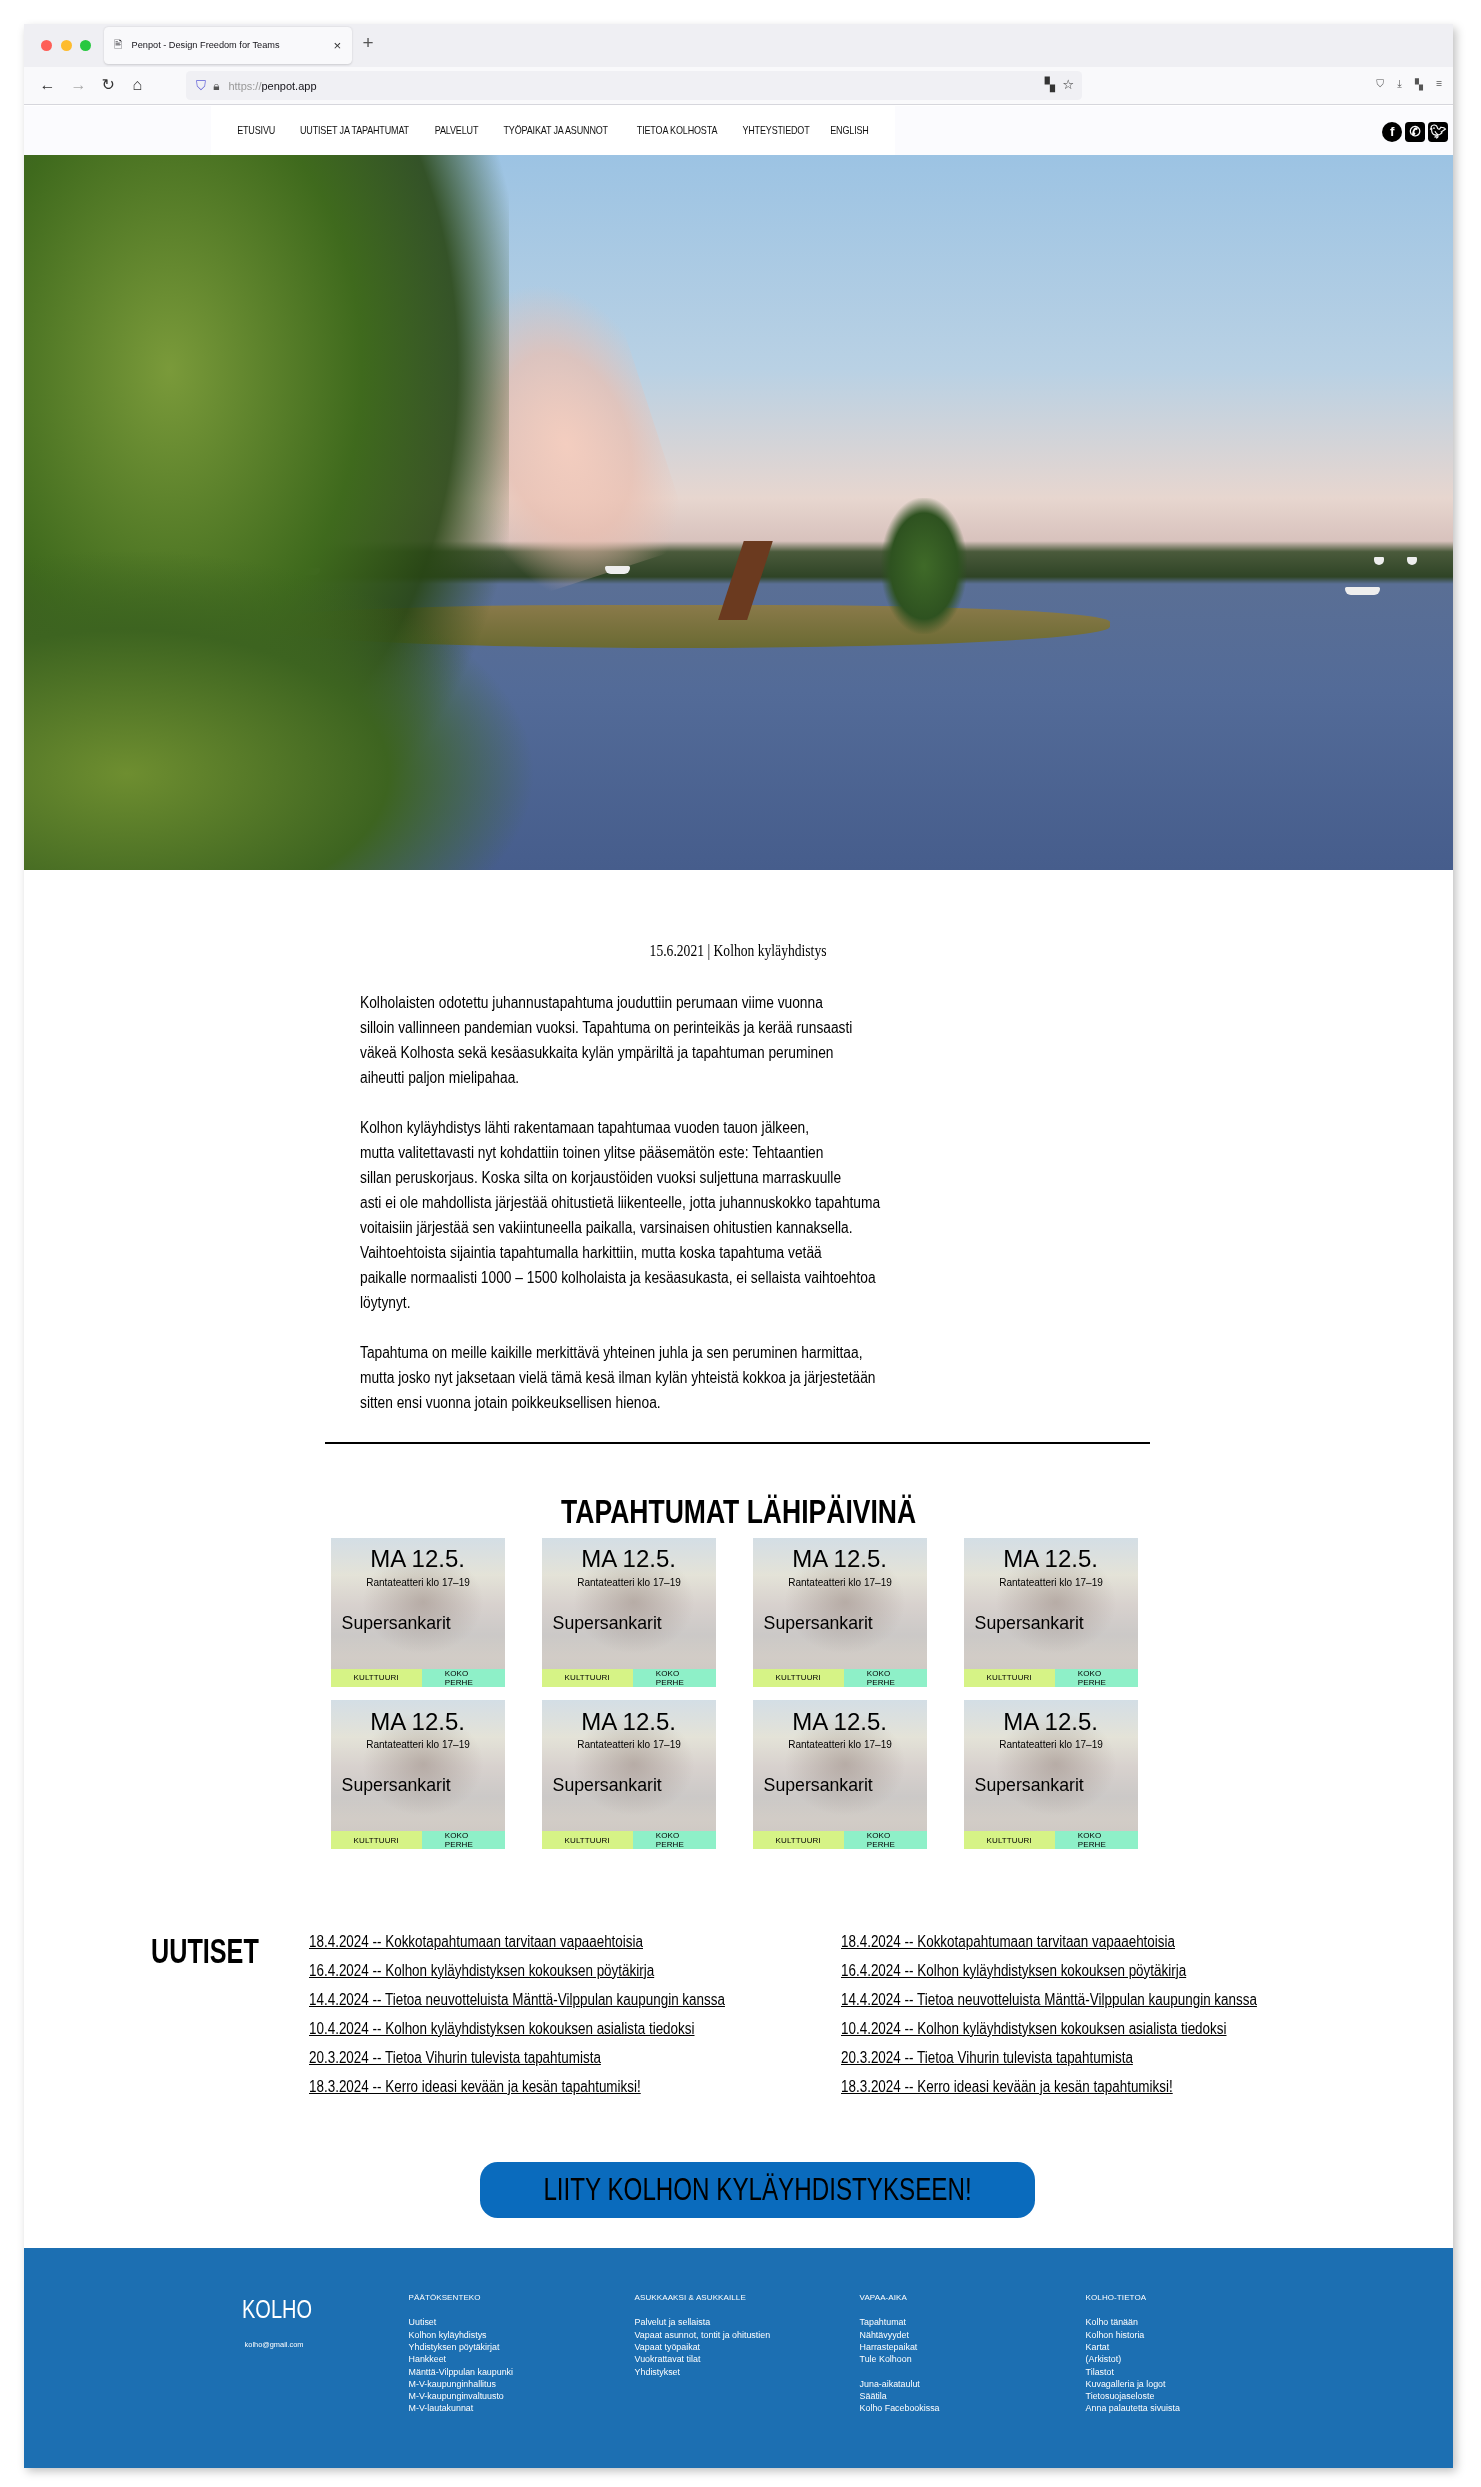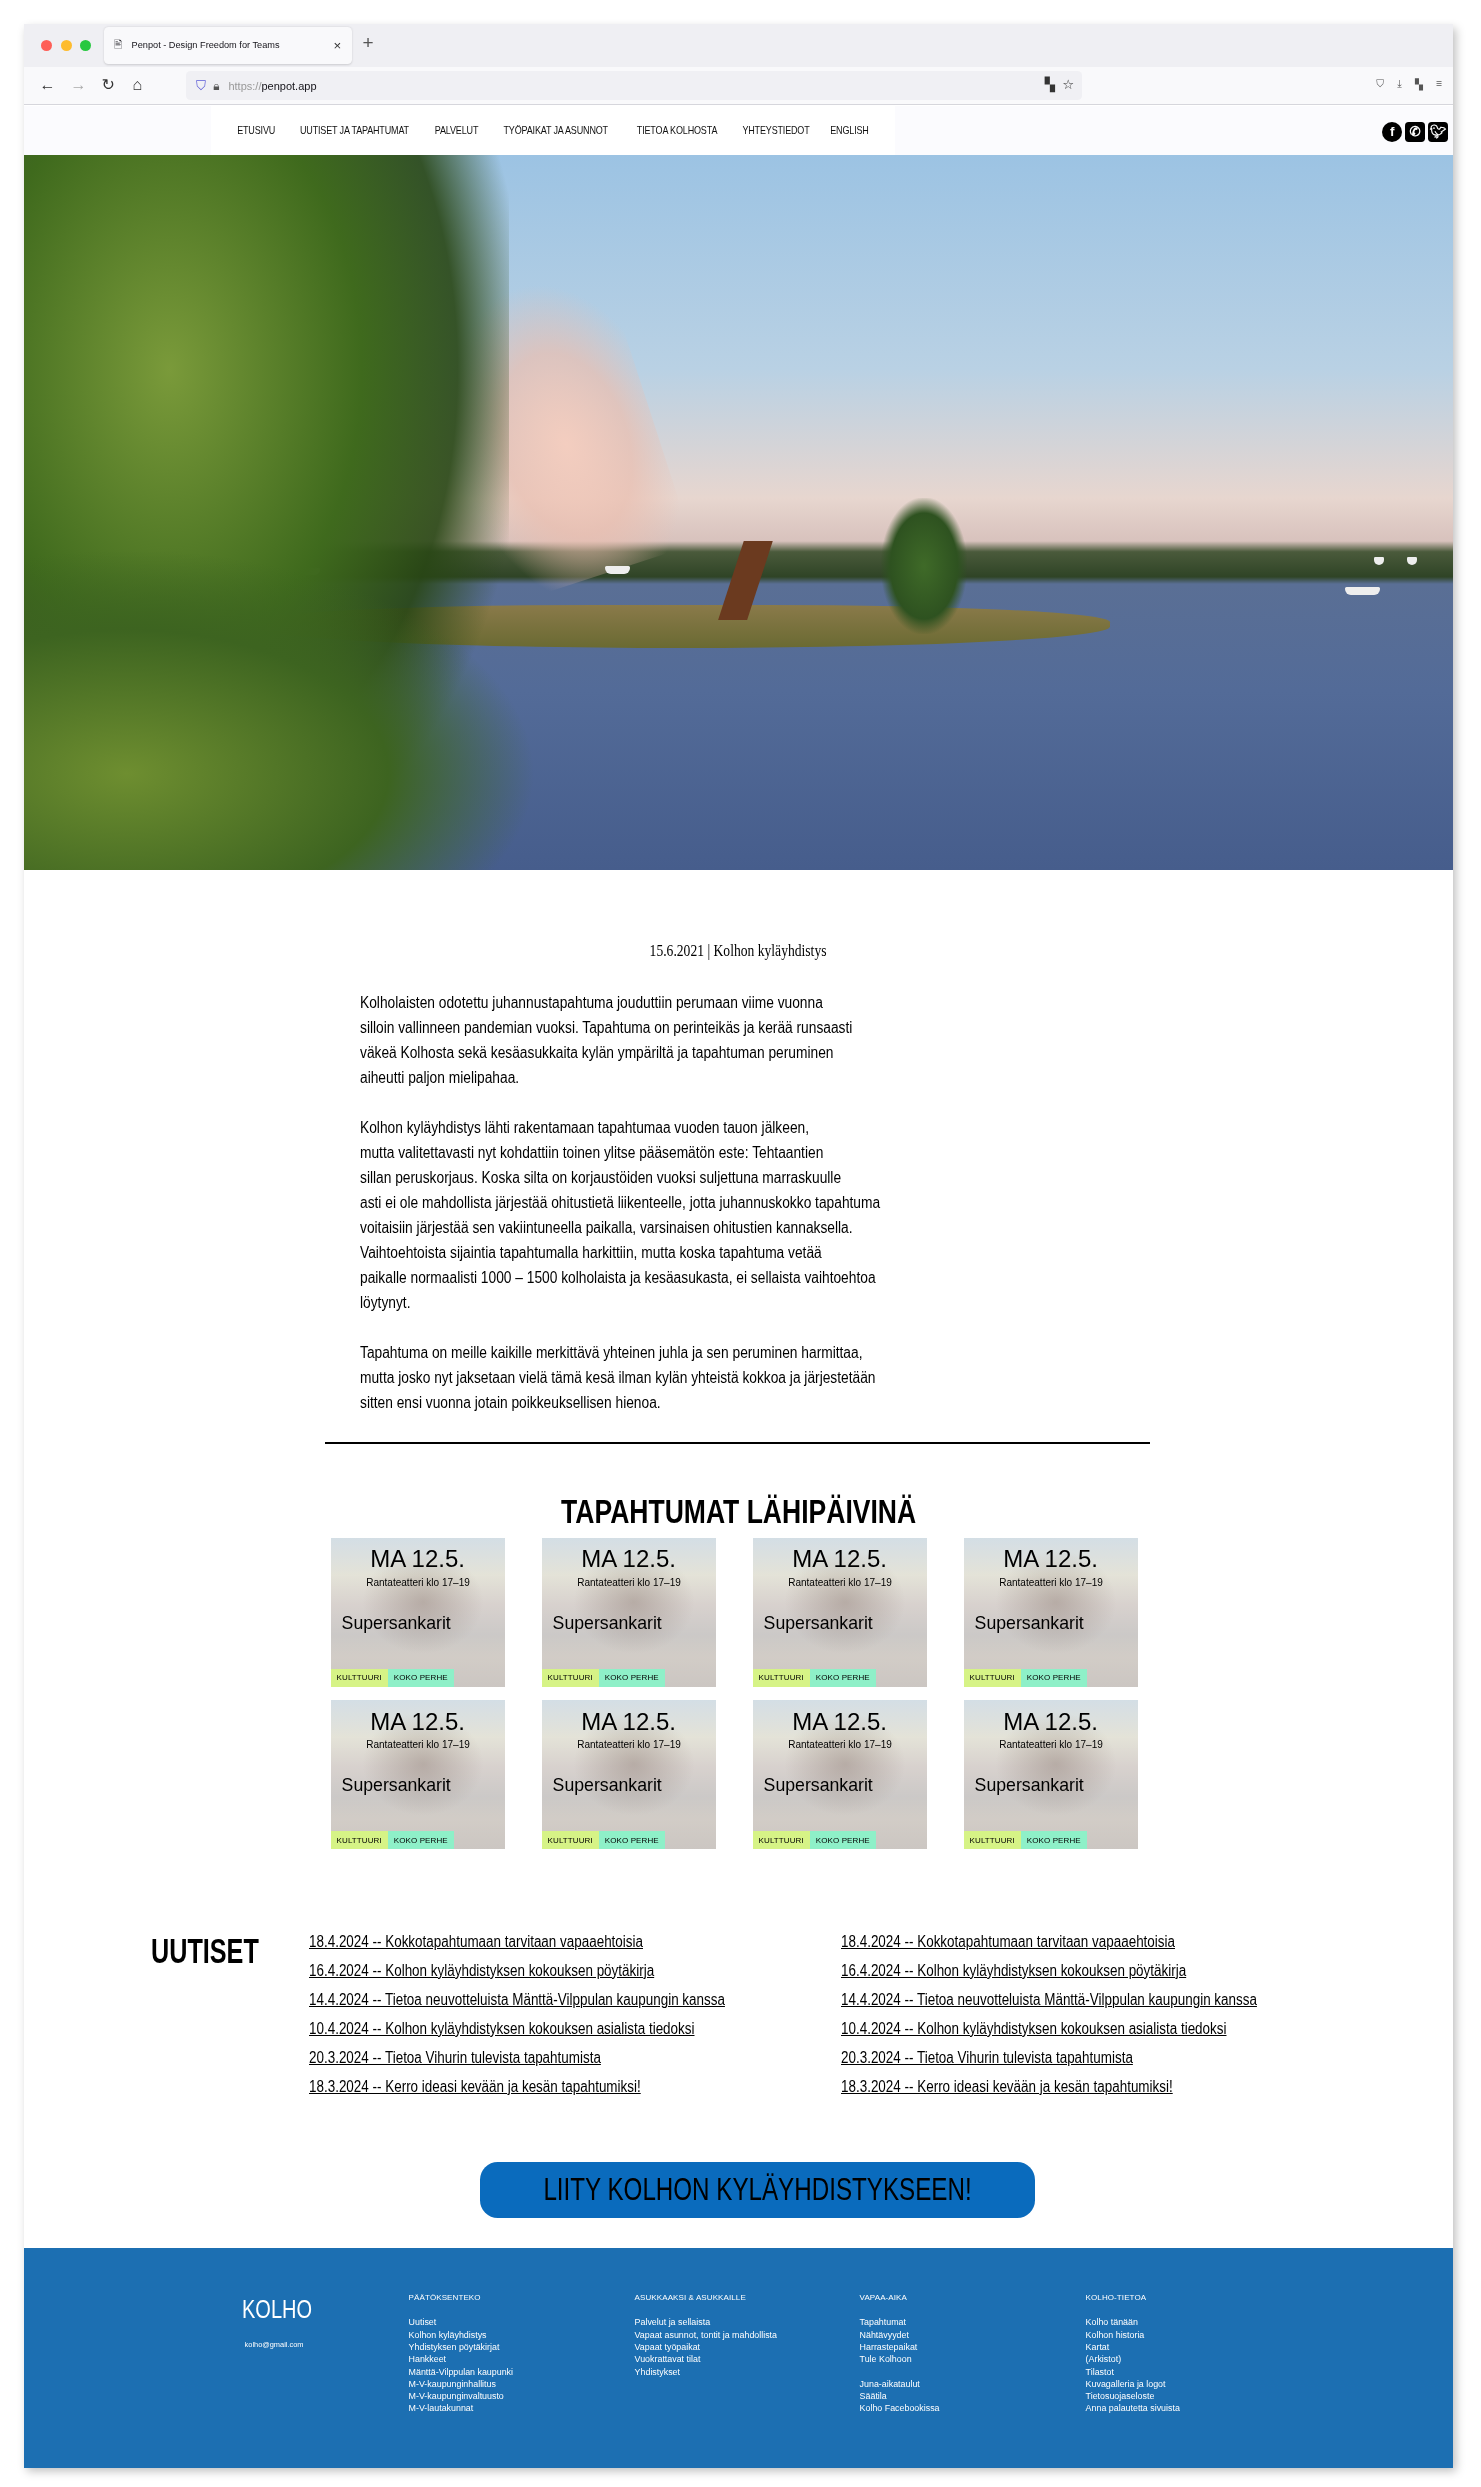--- a/index.html
+++ b/index.html
@@ -91,21 +91,21 @@
     background:
       linear-gradient(rgba(255,255,255,0.55), rgba(255,255,255,0.55)),
       linear-gradient(180deg, #9fb6c6 0%, #c3c0a8 25%, #a89a92 45%, #8d8783 65%, #9b8f82 80%, #8d8178 100%); }
   .event-card .people { position: absolute; left: 18%; top: 8%; width: 70%; height: 70%;
     background: radial-gradient(ellipse at 50% 50%, rgba(120,100,90,0.35) 0%, rgba(120,100,90,0) 70%); }
   .event-date { position: absolute; left: 0; top: 8.9px; width: 100%; text-align: center; font-size: 24px; line-height: 26.6px; }
   .event-place { position: absolute; left: 0; top: 37px; width: 100%; text-align: center; font-size: 11.8px; }
   .event-place span { display: inline-block; transform: scaleX(0.85); }
   .event-title { position: absolute; left: 11px; top: 75px; font-size: 17.7px; }
   .tags { position: absolute; left: 0; bottom: 0; display: flex; }
-  .tag { height: 17.7px; padding: 0 6px; font-size: 8px; display: flex; align-items: center; letter-spacing: 0.1px; }
+  .tag { height: 17.7px; padding: 0 23px; font-size: 8px; display: flex; align-items: center; letter-spacing: 0.1px; }
   .tag.culture { background: #d6f386; }
   .tag.family { background: #8ef0c8; }
 
   
   .news-heading { position: absolute; left: 127px; top: 1907px; font-size: 35px; }
   .news-heading span { display: inline-block; transform: scaleX(0.72); transform-origin: left; }
   .news-col { position: absolute; top: 1903px; }
   .news-col.left { left: 285px; }
   .news-col.right { left: 817px; }
   .news-item { display: block; font-size: 16px; line-height: 29px; color: #000; text-decoration: underline; white-space: nowrap; cursor: pointer; }
@@ -334,21 +334,21 @@
           <a>Yhdistyksen pöytäkirjat</a>
           <a>Hankkeet</a>
           <a>Mänttä-Vilppulan kaupunki</a>
           <a>M-V-kaupunginhallitus</a>
           <a>M-V-kaupunginvaltuusto</a>
           <a>M-V-lautakunnat</a>
         </div>
         <div class="footer-col" style="left: 611px;">
           <div class="head">ASUKKAAKSI &amp; ASUKKAILLE</div>
           <a>Palvelut ja sellaista</a>
-          <a>Vapaat asunnot, tontit ja mahdollista</a>
+          <a>Vapaat asunnot, tontit ja ohitustien</a>
           <a>Vapaat työpaikat</a>
           <a>Vuokrattavat tilat</a>
           <a>Yhdistykset</a>
         </div>
         <div class="footer-col" style="left: 836px;">
           <div class="head">VAPAA-AIKA</div>
           <a>Tapahtumat</a>
           <a>Nähtävyydet</a>
           <a>Harrastepaikat</a>
           <a>Tule Kolhoon</a>

